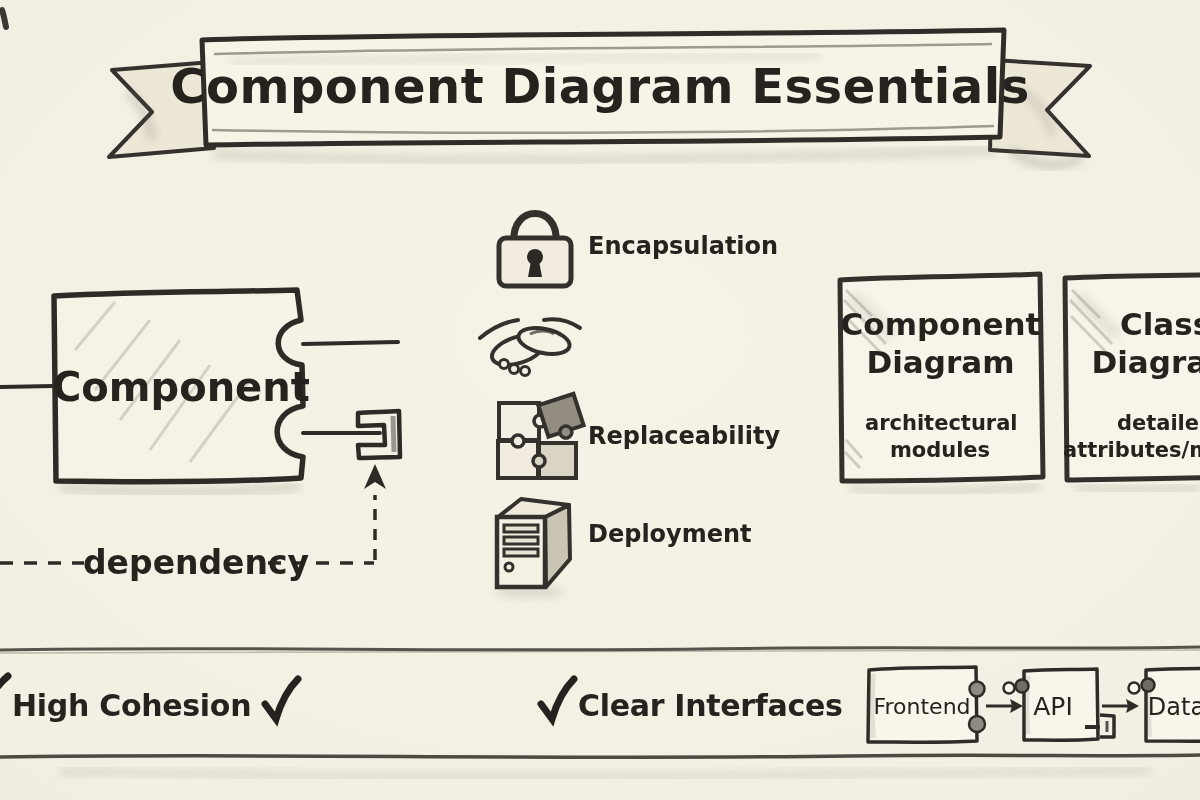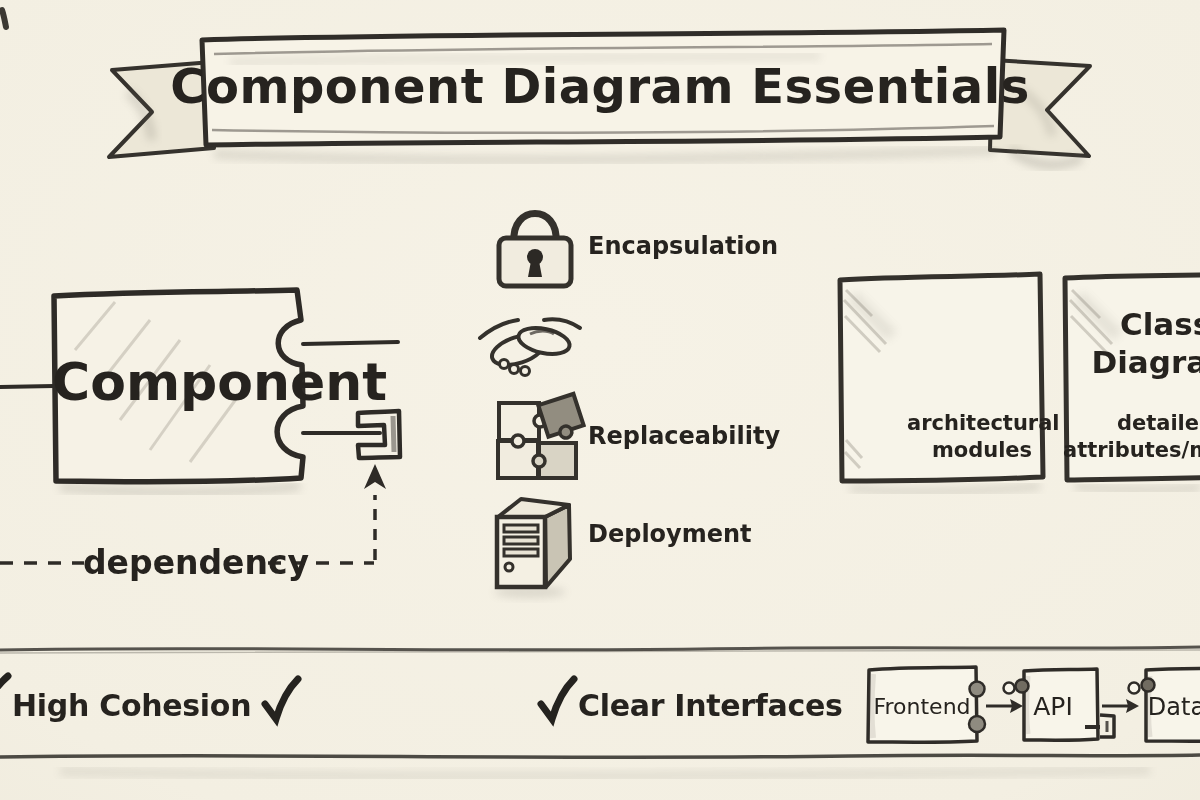--- a/index.html
+++ b/index.html
@@ -11,27 +11,27 @@
   .stage{
     position:relative;width:1200px;height:800px;overflow:hidden;
     background:radial-gradient(120% 120% at 50% 42%, #f6f2e6 0%, #f3efe2 55%, #e9e4d4 100%);
   }
   .stage > svg{position:absolute;left:0;top:0;}
   .txt{position:absolute;white-space:pre-line;}
   .banner-title{
     left:170px;top:58px;width:860px;text-align:center;
     font-size:48px;font-weight:600;letter-spacing:.5px;white-space:nowrap;
   }
-  .component-label{left:52px;top:352px;width:250px;text-align:right;font-size:52px;font-weight:600;white-space:nowrap;}
+  .component-label{left:52px;top:364px;width:250px;text-align:right;font-size:40px;font-weight:600;white-space:nowrap;}
   .dependency-label{left:83px;top:543px;width:180px;text-align:center;font-size:33px;font-weight:600;white-space:nowrap;}
   .feature-label{left:588px;font-size:24px;font-weight:600;white-space:nowrap;}
   .f0{top:232px;} .f1{top:325px;} .f2{top:422px;} .f3{top:520px;}
   .dbox-title{width:205px;text-align:center;font-size:31px;font-weight:600;line-height:1.22;top:306px;}
   .dbox-sub{text-align:center;font-size:21px;font-weight:600;line-height:1.28;top:410px;}
-  .dboxA-title{left:838px;} .dboxA-sub{left:865px;width:150px;margin-left:42px;}
+  .dboxA-title{left:838px;} .dboxA-sub{left:865px;width:150px;}
   .dboxB-title{left:1063px;} .dboxB-sub{left:1063px;width:205px;}
   .principle-label{top:688px;font-size:30px;font-weight:600;letter-spacing:-0.3px;white-space:nowrap;}
   .p0{left:12px;} .p1{left:303px;} .p2{left:578px;}
   .mini-label{font-weight:400;text-align:center;white-space:nowrap;}
   .mini-frontend{left:866px;top:694px;width:112px;font-size:22px;}
   .mini-api{left:1023px;top:692px;width:60px;font-size:25px;}
   .mini-data{left:1145px;top:693px;width:63px;font-size:24px;}
 </style>
 </head>
 <body>
@@ -184,20 +184,21 @@
 
   <div class="txt banner-title">Component Diagram Essentials</div>
 
   <div class="txt component-label">Component</div>
   <div class="txt dependency-label">dependency</div>
 
   <div class="txt feature-label f0">Encapsulation</div>
   <div class="txt feature-label f2">Replaceability</div>
   <div class="txt feature-label f3">Deployment</div>
 
+  <div class="txt dbox-title dboxA-title">Component Diagram</div>
   <div class="txt dbox-sub dboxA-sub">architectural modules</div>
   <div class="txt dbox-title dboxB-title">Class Diagram</div>
   <div class="txt dbox-sub dboxB-sub">detailed attributes/methods</div>
 
   <div class="txt principle-label p0">High Cohesion</div>
   <div class="txt principle-label p2">Clear Interfaces</div>
 
   <div class="txt mini-label mini-frontend">Frontend</div>
   <div class="txt mini-label mini-api">API</div>
   <div class="txt mini-label mini-data">Data</div>

